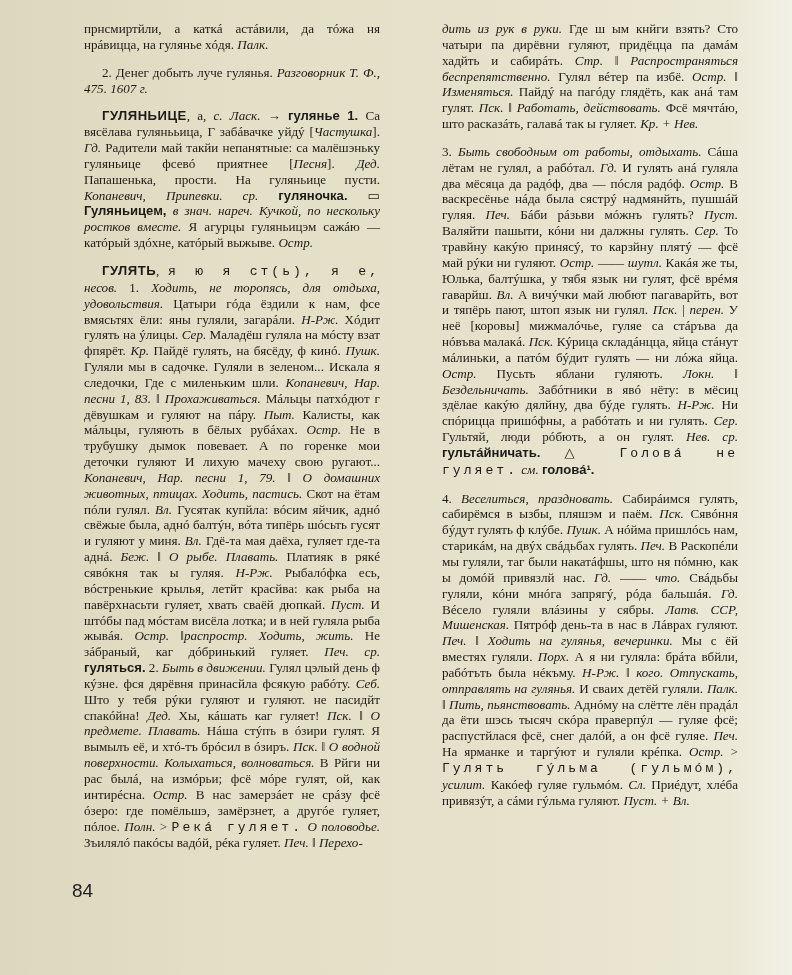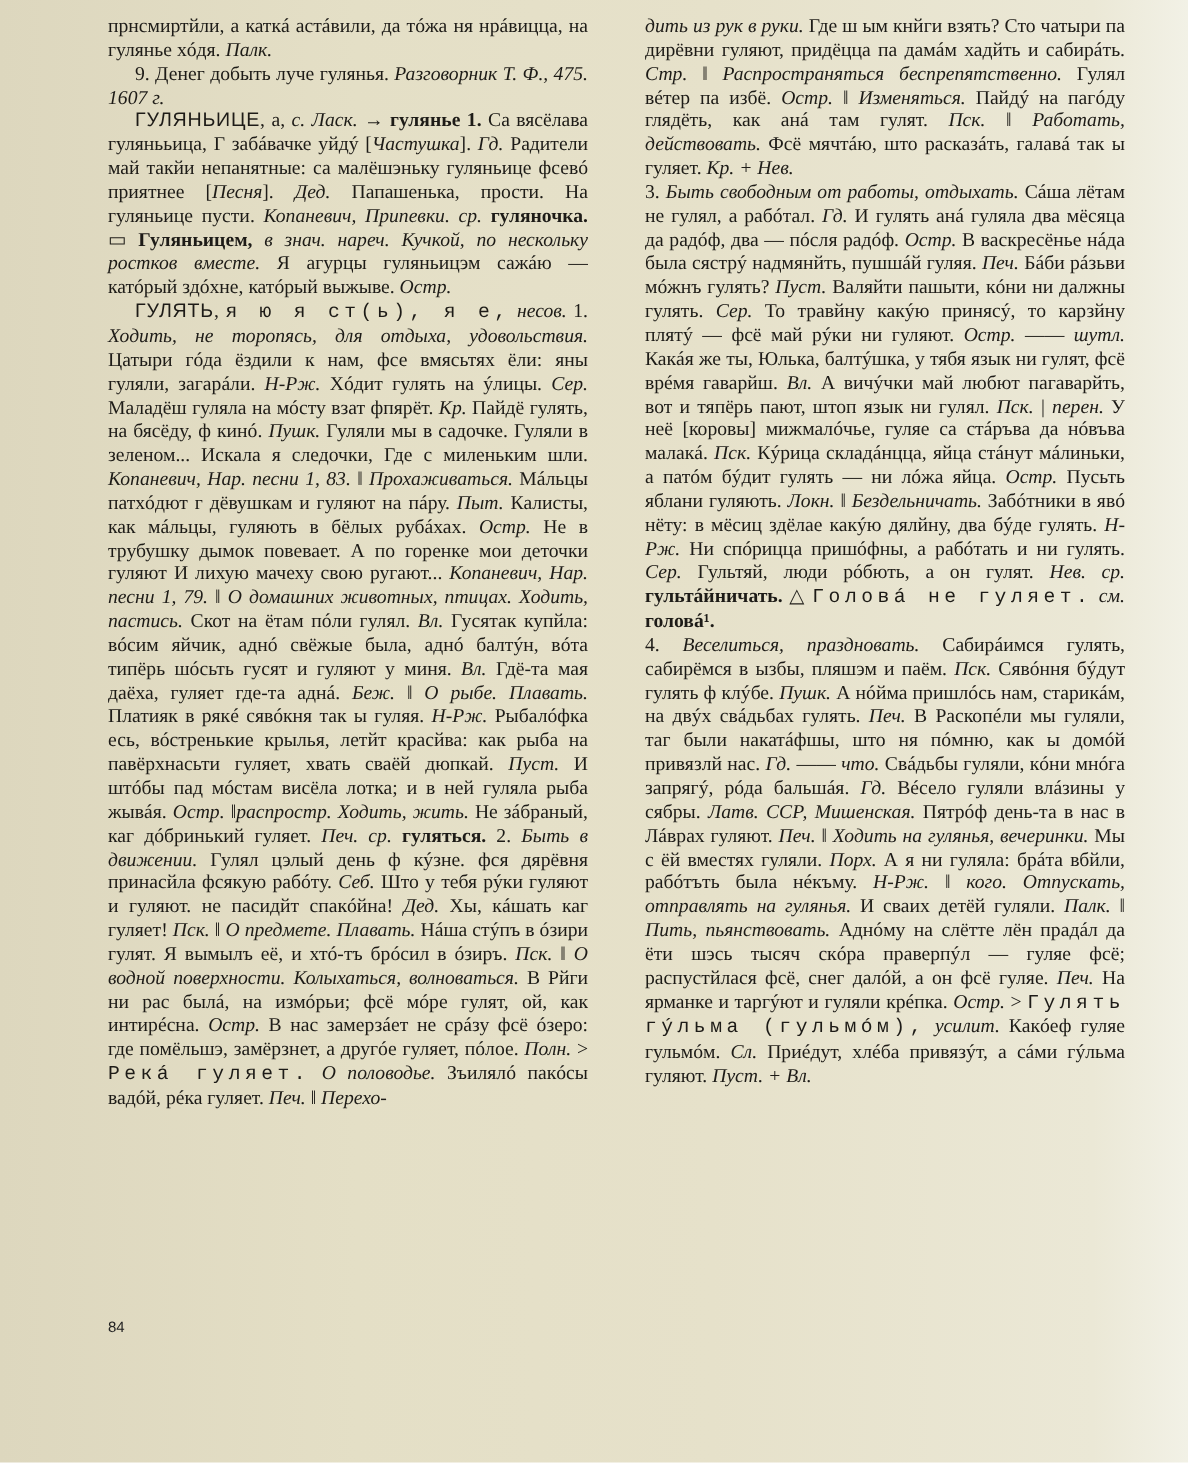--- a/index.html
+++ b/index.html
@@ -11,38 +11,38 @@
     color: #1d1b17;
   }
   .page { position: absolute; left: 0; top: 0; width: 792px; height: 975px; }
   .col {
     position: absolute; top: 9px; width: 320px;
     font-size: 13.1px; line-height: 15.85px;
     text-align: justify; hyphens: manual;
   }
   .col.left { left: 72px; }
   .col.right { left: 430px; }
-  .col p { margin: 0; }
+  .col p { margin: 12px; }
   .col p.ind { text-indent: 18px; }
-  .hw { font-family: "Liberation Sans", sans-serif; font-weight: normal; letter-spacing: 0.5px; }
-  .b { font-weight: bold; font-family: Liberation Serif, serif; }
+  .hw { font-family: "Liberation Sans", sans-serif; font-weight: bold; letter-spacing: 0.5px; }
+  .b { font-weight: bold; font-family: Liberation Sans, sans-serif; }
   .i { font-style: italic; }
   .sp { letter-spacing: 3px; font-family: Liberation Mono, monospace; }
   .pagenum {
     position: absolute; left: 72px; top: 880px;
-    font-family: "Liberation Sans", sans-serif; font-size: 10px; color: #222;
+    font-family: "Liberation Sans", sans-serif; font-size: 19px; color: #222;
   }
 </style>
 </head>
 <body>
 
 <div class="page">
   <div class="col left">
       <p><span>прнсмиртйли, а каткá астáвили, да тóжа ня нрáвицца, на гулянье хóдя. </span><span class="i">Палк.</span></p>
-      <p class="ind"><span>9. Денег добыть луче гулянья. </span><span class="i">Разговорник Т. Ф., 475. 1607 г.</span></p>
+      <p class="ind"><span>2. Денег добыть луче гулянья. </span><span class="i">Разговорник Т. Ф., 475. 1607 г.</span></p>
       <p class="ind"><span class="hw">ГУЛЯНЬИЦЕ</span><span>, а, </span><span class="i">с. Ласк.</span><span> → </span><span class="b">гулянье 1.</span><span> Са вясёлава гулянььица, Г забáвачке уйдý [</span><span class="i">Частушка</span><span>]. </span><span class="i">Гд.</span><span> Радители май такйи непанятные: са малёшэньку гуляньице фсевó приятнее [</span><span class="i">Песня</span><span>]. </span><span class="i">Дед.</span><span> Папашенька, прости. На гуляньице пусти. </span><span class="i">Копаневич, Припевки. ср.</span><span> </span><span class="b">гуляночка.</span><span> ▭ </span><span class="b">Гуляньицем,</span><span> </span><span class="i">в знач. нареч. Кучкой, по нескольку ростков вместе.</span><span> Я агурцы гуляньицэм сажáю — катóрый здóхне, катóрый выжыве. </span><span class="i">Остр.</span></p>
       <p class="ind"><span class="hw">ГУЛЯТЬ</span><span>, </span><span class="sp">я ю я ст(ь), я е,</span><span> </span><span class="i">несов.</span><span> 1. </span><span class="i">Ходить, не торопясь, для отдыха, удовольствия.</span><span> Цатыри гóда ёздили к нам, фсе вмясьтях ёли: яны гуляли, загарáли. </span><span class="i">Н-Рж.</span><span> Хóдит гулять на ýлицы. </span><span class="i">Сер.</span><span> Маладёш гуляла на мóсту взат фпярёт. </span><span class="i">Кр.</span><span> Пайдё гулять, на бясёду, ф кинó. </span><span class="i">Пушк.</span><span> Гуляли мы в садочке. Гуляли в зеленом... Искала я следочки, Где с миленьким шли. </span><span class="i">Копаневич, Нар. песни 1, 83.</span><span> ‖ </span><span class="i">Прохаживаться.</span><span> Мáльцы патхóдют г дёвушкам и гуляют на пáру. </span><span class="i">Пыт.</span><span> Калисты, как мáльцы, гуляють в бёлых рубáхах. </span><span class="i">Остр.</span><span> Не в трубушку дымок повевает. А по горенке мои деточки гуляют И лихую мачеху свою ругают... </span><span class="i">Копаневич, Нар. песни 1, 79.</span><span> ‖ </span><span class="i">О домашних животных, птицах. Ходить, пастись.</span><span> Скот на ётам пóли гулял. </span><span class="i">Вл.</span><span> Гусятак купйла: вóсим яйчик, аднó свёжые была, аднó балтýн, вóта типёрь шóсьть гусят и гуляют у миня. </span><span class="i">Вл.</span><span> Гдё-та мая даёха, гуляет где-та аднá. </span><span class="i">Беж.</span><span> ‖ </span><span class="i">О рыбе. Плавать.</span><span> Платияк в рякé сявóкня так ы гуляя. </span><span class="i">Н-Рж.</span><span> Рыбалóфка есь, вóстренькие крылья, летйт красйва: как рыба на павёрхнасьти гуляет, хвать сваёй дюпкай. </span><span class="i">Пуст.</span><span> И штóбы пад мóстам висёла лотка; и в ней гуляла рыба жывáя. </span><span class="i">Остр.</span><span> ‖</span><span class="i">распростр. Ходить, жить.</span><span> Не зáбраный, каг дóбринький гуляет. </span><span class="i">Печ. ср.</span><span> </span><span class="b">гуляться.</span><span> 2. </span><span class="i">Быть в движении.</span><span> Гулял цэлый день ф кýзне. фся дярёвня принасйла фсякую рабóту. </span><span class="i">Себ.</span><span> Што у тебя рýки гуляют и гуляют. не пасидйт спакóйна! </span><span class="i">Дед.</span><span> Хы, кáшать каг гуляет! </span><span class="i">Пск.</span><span> ‖ </span><span class="i">О предмете. Плавать.</span><span> Нáша стýпъ в óзири гулят. Я вымылъ её, и хтó-тъ брóсил в óзиръ. </span><span class="i">Пск.</span><span> ‖ </span><span class="i">О водной поверхности. Колыхаться, волноваться.</span><span> В Рйги ни рас былá, на измóрьи; фсё мóре гулят, ой, как интирéсна. </span><span class="i">Остр.</span><span> В нас замерзáет не срáзу фсё óзеро: где помёльшэ, замёрзнет, а другóе гуляет, пóлое. </span><span class="i">Полн.</span><span> &gt; </span><span class="sp">Рекá гуляет.</span><span> </span><span class="i">О половодье.</span><span> Зъилялó пакóсы вадóй, рéка гуляет. </span><span class="i">Печ.</span><span> ‖ </span><span class="i">Перехо-</span></p>
     </div>
   <div class="col right">
       <p><span class="i">дить из рук в руки.</span><span> Где ш ым кнйги взять? Сто чатыри па дирёвни гуляют, придёцца па дамáм хадйть и сабирáть. </span><span class="i">Стр.</span><span> ‖ </span><span class="i">Распространяться беспрепятственно.</span><span> Гулял вéтер па избё. </span><span class="i">Остр.</span><span> ‖ </span><span class="i">Изменяться.</span><span> Пайдý на пагóду глядёть, как анá там гулят. </span><span class="i">Пск.</span><span> ‖ </span><span class="i">Работать, действовать.</span><span> Фсё мячтáю, што расказáть, галавá так ы гуляет. </span><span class="i">Кр. + Нев.</span></p>
       <p><span>3. </span><span class="i">Быть свободным от работы, отдыхать.</span><span> Сáша лётам не гулял, а рабóтал. </span><span class="i">Гд.</span><span> И гулять анá гуляла два мёсяца да радóф, два — пóсля радóф. </span><span class="i">Остр.</span><span> В васкресёнье нáда была сястрý надмянйть, пушшáй гуляя. </span><span class="i">Печ.</span><span> Бáби рáзьви мóжнъ гулять? </span><span class="i">Пуст.</span><span> Валяйти пашыти, кóни ни далжны гулять. </span><span class="i">Сер.</span><span> То травйну какýю принясý, то карзйну плятý — фсё май рýки ни гуляют. </span><span class="i">Остр.</span><span> —— </span><span class="i">шутл.</span><span> Какáя же ты, Юлька, балтýшка, у тябя язык ни гулят, фсё врéмя гаварйш. </span><span class="i">Вл.</span><span> А вичýчки май любют пагаварйть, вот и тяпёрь пают, штоп язык ни гулял. </span><span class="i">Пск.</span><span> | </span><span class="i">перен.</span><span> У неё [коровы] мижмалóчье, гуляе са стáръва да нóвъва малакá. </span><span class="i">Пск.</span><span> Кýрица складáнцца, яйца стáнут мáлиньки, а патóм бýдит гулять — ни лóжа яйца. </span><span class="i">Остр.</span><span> Пусьть яблани гуляють. </span><span class="i">Локн.</span><span> ‖ </span><span class="i">Бездельничать.</span><span> Забóтники в явó нёту: в мёсиц здёлае какýю дялйну, два бýде гулять. </span><span class="i">Н-Рж.</span><span> Ни спóрицца пришóфны, а рабóтать и ни гулять. </span><span class="i">Сер.</span><span> Гультяй, люди рóбють, а он гулят. </span><span class="i">Нев. ср.</span><span> </span><span class="b">гультáйничать.</span><span> △ </span><span class="sp">Головá не гуляет.</span><span> </span><span class="i">см.</span><span> </span><span class="b">головá¹.</span></p>
       <p><span>4. </span><span class="i">Веселиться, праздновать.</span><span> Сабирáимся гулять, сабирёмся в ызбы, пляшэм и паём. </span><span class="i">Пск.</span><span> Сявóння бýдут гулять ф клýбе. </span><span class="i">Пушк.</span><span> А нóйма пришлóсь нам, старикáм, на двýх свáдьбах гулять. </span><span class="i">Печ.</span><span> В Раскопéли мы гуляли, таг были накатáфшы, што ня пóмню, как ы домóй привязлй нас. </span><span class="i">Гд.</span><span> —— </span><span class="i">что.</span><span> Свáдьбы гуляли, кóни мнóга запрягý, рóда бальшáя. </span><span class="i">Гд.</span><span> Вéсело гуляли влáзины у сябры. </span><span class="i">Латв. ССР, Мишенская.</span><span> Пятрóф день-та в нас в Лáврах гуляют. </span><span class="i">Печ.</span><span> ‖ </span><span class="i">Ходить на гулянья, вечеринки.</span><span> Мы с ёй вместях гуляли. </span><span class="i">Порх.</span><span> А я ни гуляла: брáта вбйли, рабóтъть была нéкъму. </span><span class="i">Н-Рж.</span><span> ‖ </span><span class="i">кого. Отпускать, отправлять на гулянья.</span><span> И сваих детёй гуляли. </span><span class="i">Палк.</span><span> ‖ </span><span class="i">Пить, пьянствовать.</span><span> Аднóму на слётте лён прадáл да ёти шэсь тысяч скóра праверпýл — гуляе фсё; распустйлася фсё, снег далóй, а он фсё гуляе. </span><span class="i">Печ.</span><span> На ярманке и таргýют и гуляли крéпка. </span><span class="i">Остр.</span><span> &gt; </span><span class="sp">Гулять гýльма (гульмóм),</span><span> </span><span class="i">усилит.</span><span> Какóеф гуляе гульмóм. </span><span class="i">Сл.</span><span> Приéдут, хлéба привязýт, а сáми гýльма гуляют. </span><span class="i">Пуст. + Вл.</span></p>
     </div>
   <div class="pagenum">84</div>
 </div>

